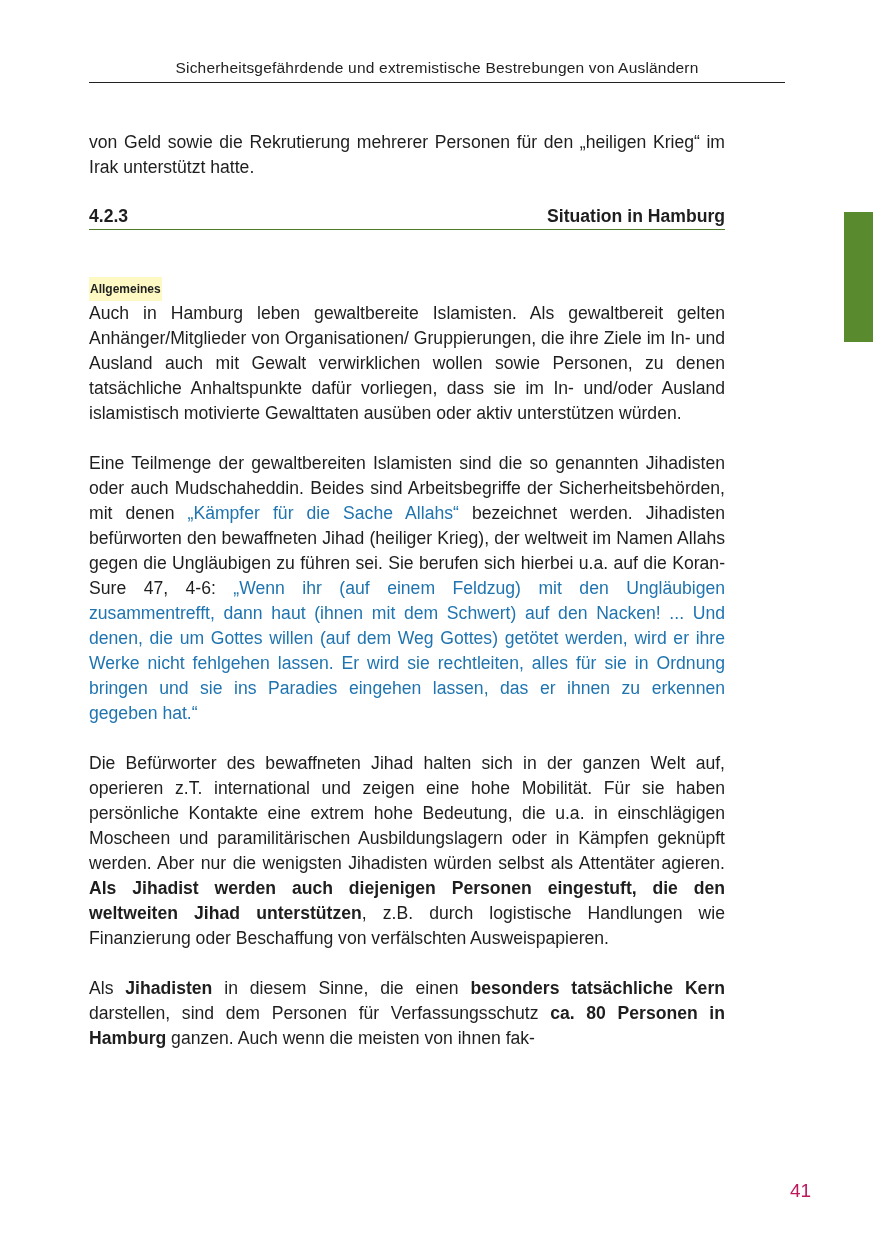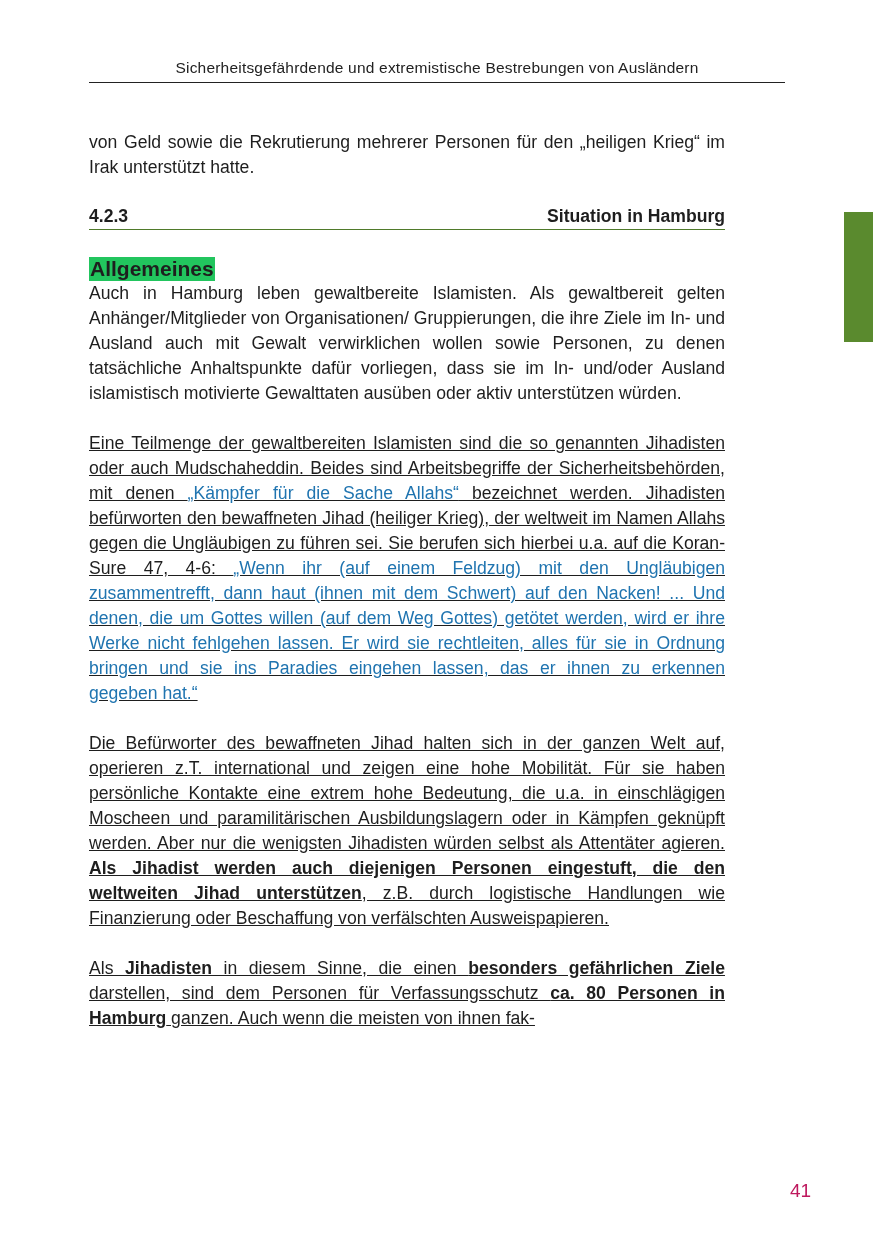--- a/index.html
+++ b/index.html
@@ -63,27 +63,28 @@
       line-height: 22px;
       padding-bottom: 2px;
       border-bottom: 1px solid #4f7a2a;
       margin-bottom: 27px;
       justify-content: space-between;
     }
     .section-num { width: 75px; }
     .subheading {
       display: inline-block;
       font-weight: bold;
-      font-size: 21px;
+      font-size: 12px;
       line-height: 24px;
-      background: #22c55e;
+      background: #fef9c3;
       padding: 0 1px;
       margin-bottom: 0;
+      margin-top: 20px;
     }
-    .para-gap { margin-top: 25px; text-decoration: underline; }
+    .para-gap { margin-top: 25px; }
     .quote { color: #1f74b0; }
     .page-number {
       position: absolute;
       left: 790px;
       top: 1180px;
       font-size: 19px;
       color: #be185d;
     }
   </style>
 </head>
@@ -102,16 +103,16 @@
   </div>
 
   <div class="subheading">Allgemeines</div>
 
   <p>Auch in Hamburg leben gewaltbereite Islamisten. Als gewaltbereit gel­ten Anhänger/Mitglieder von Organisationen/ Gruppierungen, die ihre Ziele im In- und Ausland auch mit Gewalt verwirklichen wollen sowie Personen, zu denen tatsächliche Anhaltspunkte dafür vorliegen, dass sie im In- und/oder Ausland islamistisch motivierte Gewalttaten ausü­ben oder aktiv unterstützen würden.</p>
 
   <p class="para-gap"><span>Eine Teilmenge der gewaltbereiten Islamisten sind die so genannten Jihadisten oder auch Mudschaheddin. Beides sind Arbeitsbegriffe der Sicherheitsbehörden, mit denen </span><span class="quote">„Kämpfer für die Sache Allahs“</span><span> be­zeichnet werden. Jihadisten befürworten den bewaffneten Jihad (hei­liger Krieg), der weltweit im Namen Allahs gegen die Ungläubigen zu führen sei. Sie berufen sich hierbei u.a. auf die Koran-Sure 47, 4-6: </span><span class="quote">„Wenn ihr (auf einem Feldzug) mit den Ungläubigen zusammentrefft, dann haut (ihnen mit dem Schwert) auf den Nacken! ... Und denen, die um Gottes willen (auf dem Weg Gottes) getötet werden, wird er ihre Werke nicht fehlgehen lassen. Er wird sie rechtleiten, alles für sie in Ordnung bringen und sie ins Paradies eingehen lassen, das er ihnen zu erkennen gegeben hat.“</span></p>
 
   <p class="para-gap"><span>Die Befürworter des bewaffneten Jihad halten sich in der ganzen Welt auf, operieren z.T. international und zeigen eine hohe Mobilität. Für sie haben persönliche Kontakte eine extrem hohe Bedeutung, die u.a. in einschlägigen Moscheen und paramilitärischen Ausbildungslagern oder in Kämpfen geknüpft werden. Aber nur die wenigsten Jihadisten würden selbst als Attentäter agieren. </span><b>Als Jihadist werden auch diejeni­gen Personen eingestuft, die den weltweiten Jihad unterstützen</b><span>, z.B. durch logistische Handlungen wie Finanzierung oder Beschaffung von verfälschten Ausweispapieren.</span></p>
 
-  <p class="para-gap"><span>Als </span><b>Jihadisten</b><span> in diesem Sinne, die einen </span><b>besonders gefährlichen Ziele</b><span> darstellen, sind dem Personen für Verfassungsschutz </span><b>ca. 80 Per­sonen in Hamburg</b><span> ganzen. Auch wenn die meisten von ihnen fak-</span></p>
+  <p class="para-gap"><span>Als </span><b>Jihadisten</b><span> in diesem Sinne, die einen </span><b>besonders tatsächliche Kern</b><span> darstellen, sind dem Personen für Verfassungsschutz </span><b>ca. 80 Per­sonen in Hamburg</b><span> ganzen. Auch wenn die meisten von ihnen fak-</span></p>
 </div>
 
 <div class="page-number">41</div>
 
 </body></html>

